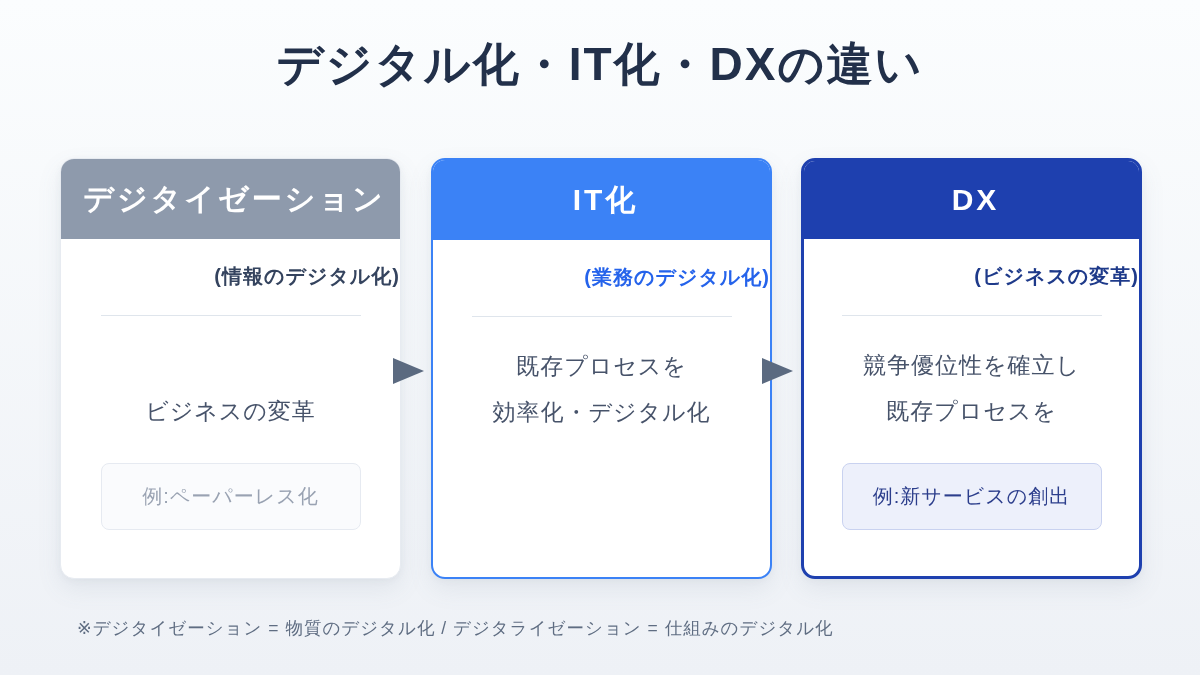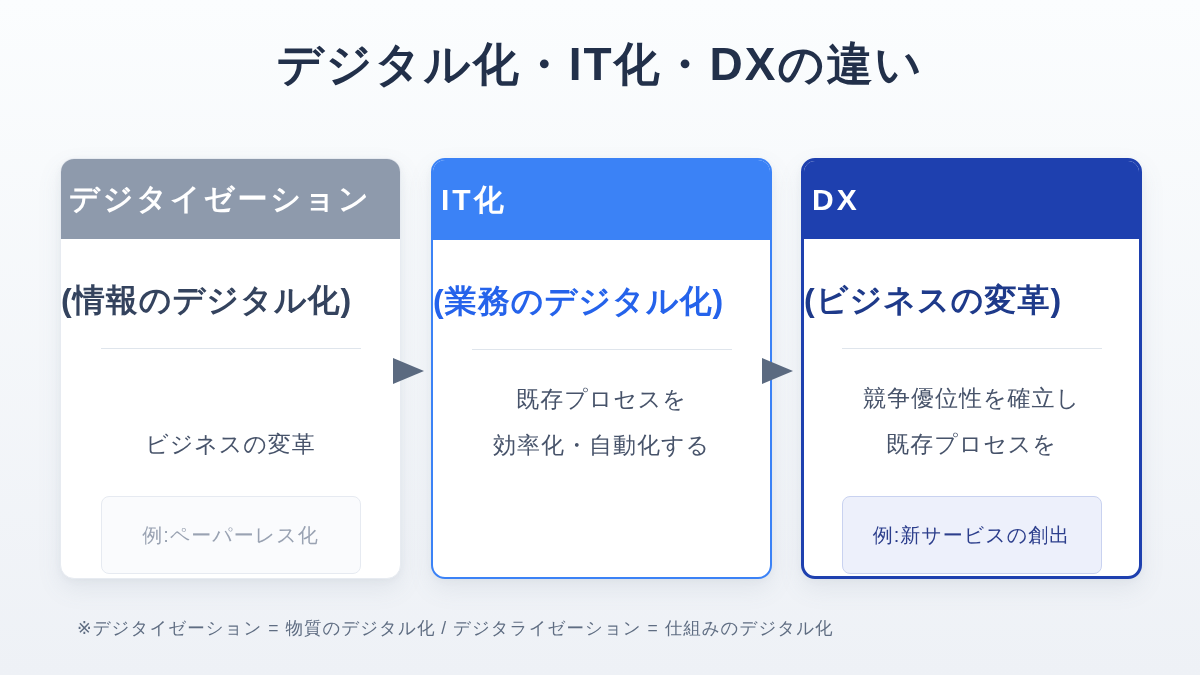--- a/index.html
+++ b/index.html
@@ -15,39 +15,39 @@
   }
   .card{
     position:absolute;top:158px;width:341px;height:421px;box-sizing:border-box;
     background:#ffffff;border-radius:14px;overflow:hidden;
     box-shadow:0 10px 24px rgba(100,115,140,.10),0 2px 6px rgba(100,115,140,.06);
   }
   .card-0{left:60px;border:1px solid var(--border,#e7ebf1);}
   .card-1{left:431px;border:2px solid var(--border,#3b82f6);}
   .card-2{left:801px;border:3px solid var(--border,#1e40af);}
   .card-header{
-    height:80px;display:flex;align-items:center;justify-content:flex-start;
+    height:80px;display:flex;align-items:center;justify-content:center;
     background:var(--header-bg,#8e9aac);color:var(--header-text,#ffffff);
     font-size:30px;font-weight:bold;letter-spacing:3px;padding-left:8px;
   }
   .card-2 .card-header{height:78px;}
   .subtitle{
-    margin:40px 0 0;text-align:left;font-size:32px;font-weight:bold;
+    margin:24px 0 0;text-align:right;font-size:20px;font-weight:bold;
     letter-spacing:1px;color:var(--subtitle-text,#34435e);
   }
   .divider{
     display:block;width:260px;height:1px;border:0;margin:25px auto 0;
     background:#dfe5ec;
   }
   .desc{
     margin:26px 0 0;text-align:center;font-size:23px;line-height:46px;
     letter-spacing:1px;color:var(--body-text,#47536a);
   }
   .example{
-    width:260px;height:78px;margin:29px auto 0;box-sizing:border-box;
+    width:260px;height:67px;margin:29px auto 0;box-sizing:border-box;
     display:flex;align-items:center;justify-content:center;
     font-size:20px;letter-spacing:1px;border-radius:8px;
     background:var(--example-bg,#fafbfd);
     border:1px solid var(--example-border,#e6eaf1);
     color:var(--example-text,#99a2b2);
   }
   .arrow{
     position:absolute;top:358px;width:0;height:0;
     border-top:13px solid transparent;border-bottom:13px solid transparent;
     border-left:31px solid var(--arrow-color,#5b6a80);
@@ -81,21 +81,21 @@
 
   <div class="arrow arrow-0"></div>
 
   <section class="card card-1" style="--header-bg: #3b82f6; --header-text: #ffffff; --border: #3b82f6; --subtitle-text: #2563eb; --body-text: #47536a; --example-text: #3b82f6; --example-bg: #f0f6fe; --example-border: #bdd8fb;">
     <header class="card-header">
       <span>IT化</span>
     </header>
     <div class="card-body">
       <div class="subtitle">(業務のデジタル化)</div>
       <hr class="divider">
-      <p class="desc"><span>既存プロセスを</span><br><span>効率化・自動化する</span></p>
+      <p class="desc"><span>既存プロセスを</span><br><span>効率化・デジタル化</span></p>
     </div>
   </section>
 
   <div class="arrow arrow-1"></div>
 
   <section class="card card-2" style="--header-bg: #1e40af; --header-text: #ffffff; --border: #1e40af; --subtitle-text: #1e3a8a; --body-text: #47536a; --example-text: #2c3e8c; --example-bg: #edf0fb; --example-border: #c9d2f0;">
     <header class="card-header">
       <span>DX</span>
     </header>
     <div class="card-body">

